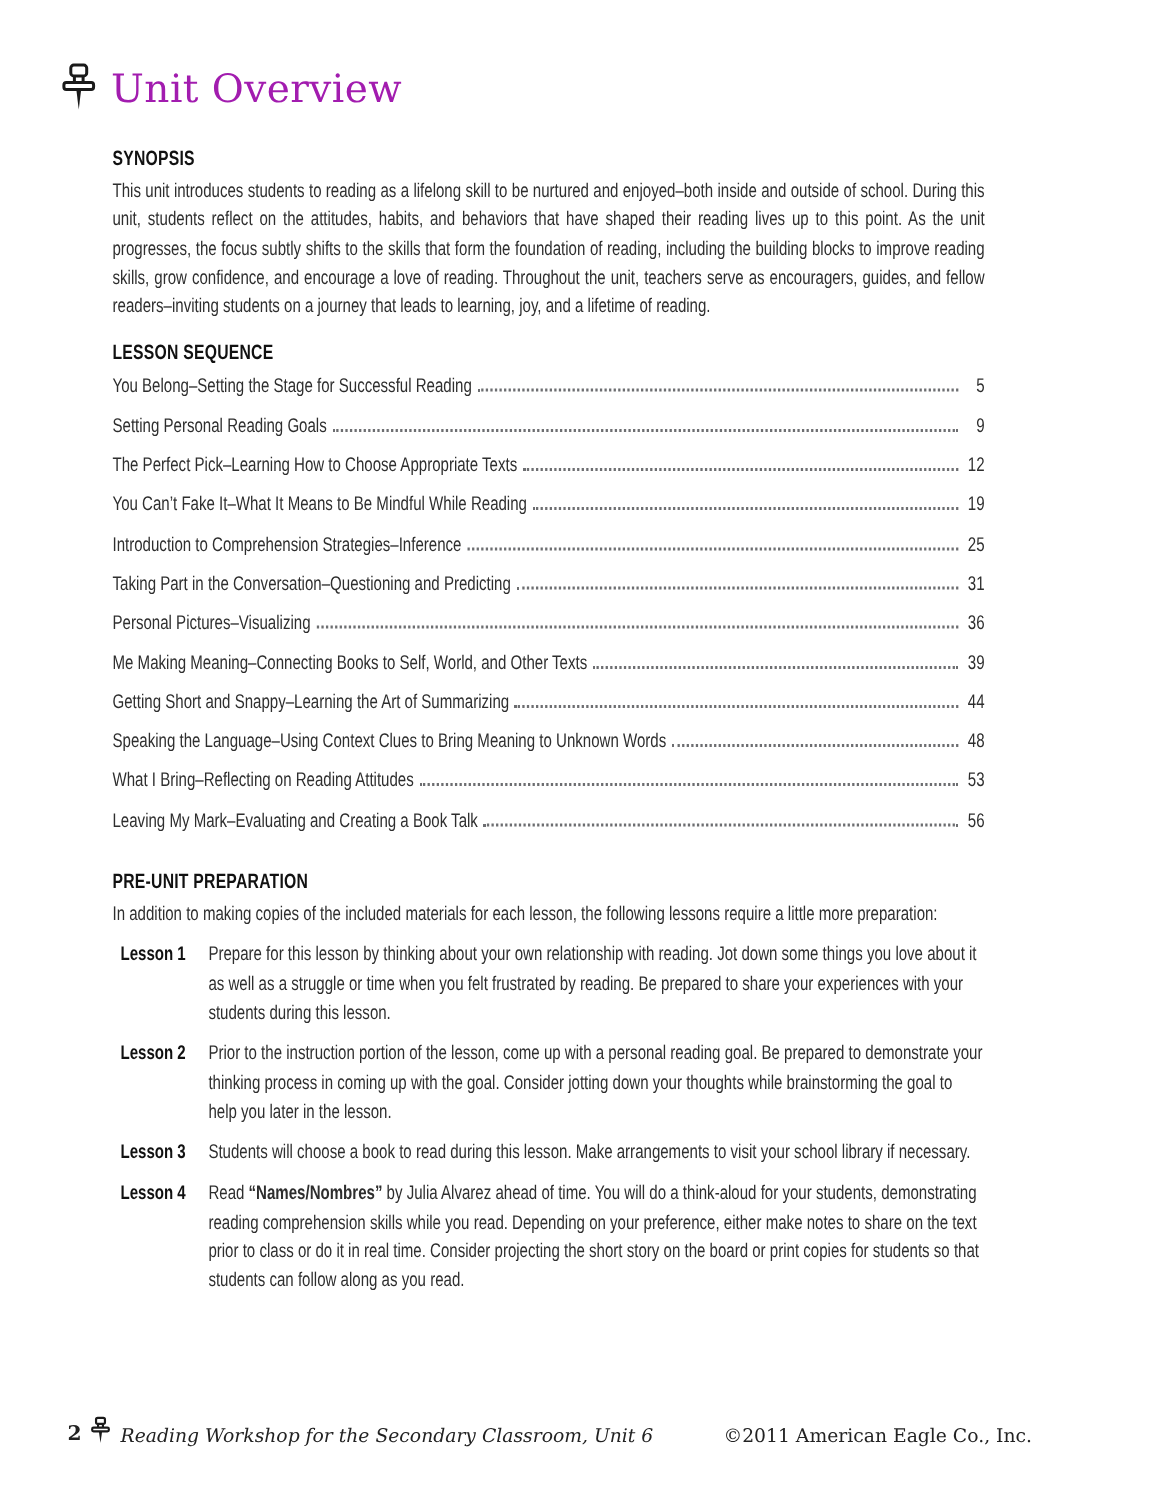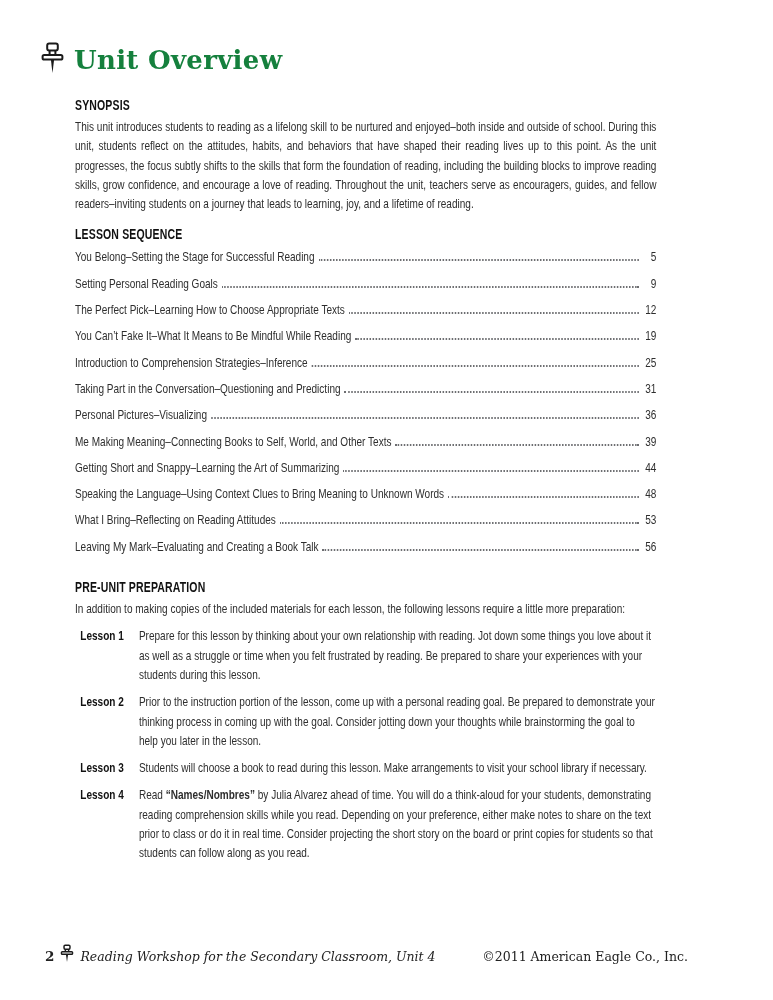--- a/index.html
+++ b/index.html
@@ -13,21 +13,21 @@
     color:#2e2e2e;
   }
   
   .header {
     position:absolute; top:42px; left:40px;
     display:flex; align-items:center; gap:9px;
   }
   .header svg { display:block; }
   .page-title {
     font-family:"DejaVu Serif", serif;
-    font-weight:bold; font-size:26px; color:#15803d;
+    font-weight:normal; font-size:26px; color:#a21caf;
     letter-spacing:0.3px;
   }
   
   .content {
     position:absolute; top:98px; left:75px;
     width:764px;
     transform:scaleX(0.761);
     transform-origin:0 0;
     font-size:13.2px; line-height:19.3px;
   }
@@ -184,18 +184,18 @@
       <span>
         <svg width="14" height="21" viewBox="0 0 25 36">
           <g fill="none" stroke="#1a1a1a" stroke-width="2.6" stroke-linejoin="round">
             <rect x="7.2" y="1.4" width="10.6" height="7.2" rx="2"></rect>
             <path d="M9.6 8.6 L9.6 13 M15.4 8.6 L15.4 13"></path>
             <rect x="2.6" y="13" width="19.8" height="4.6" rx="1.6"></rect>
           </g>
           <polygon points="10.6,17.8 14.4,17.8 12.5,31.5" fill="#1a1a1a"></polygon>
         </svg>
       </span>
-      <span class="footer-book">Reading Workshop for the Secondary Classroom, Unit 4</span>
+      <span class="footer-book">Reading Workshop for the Secondary Classroom, Unit 6</span>
     </div>
     <div>©2011 American Eagle Co., Inc.</div>
   </div>
 
 </div>
 
 </body></html>

